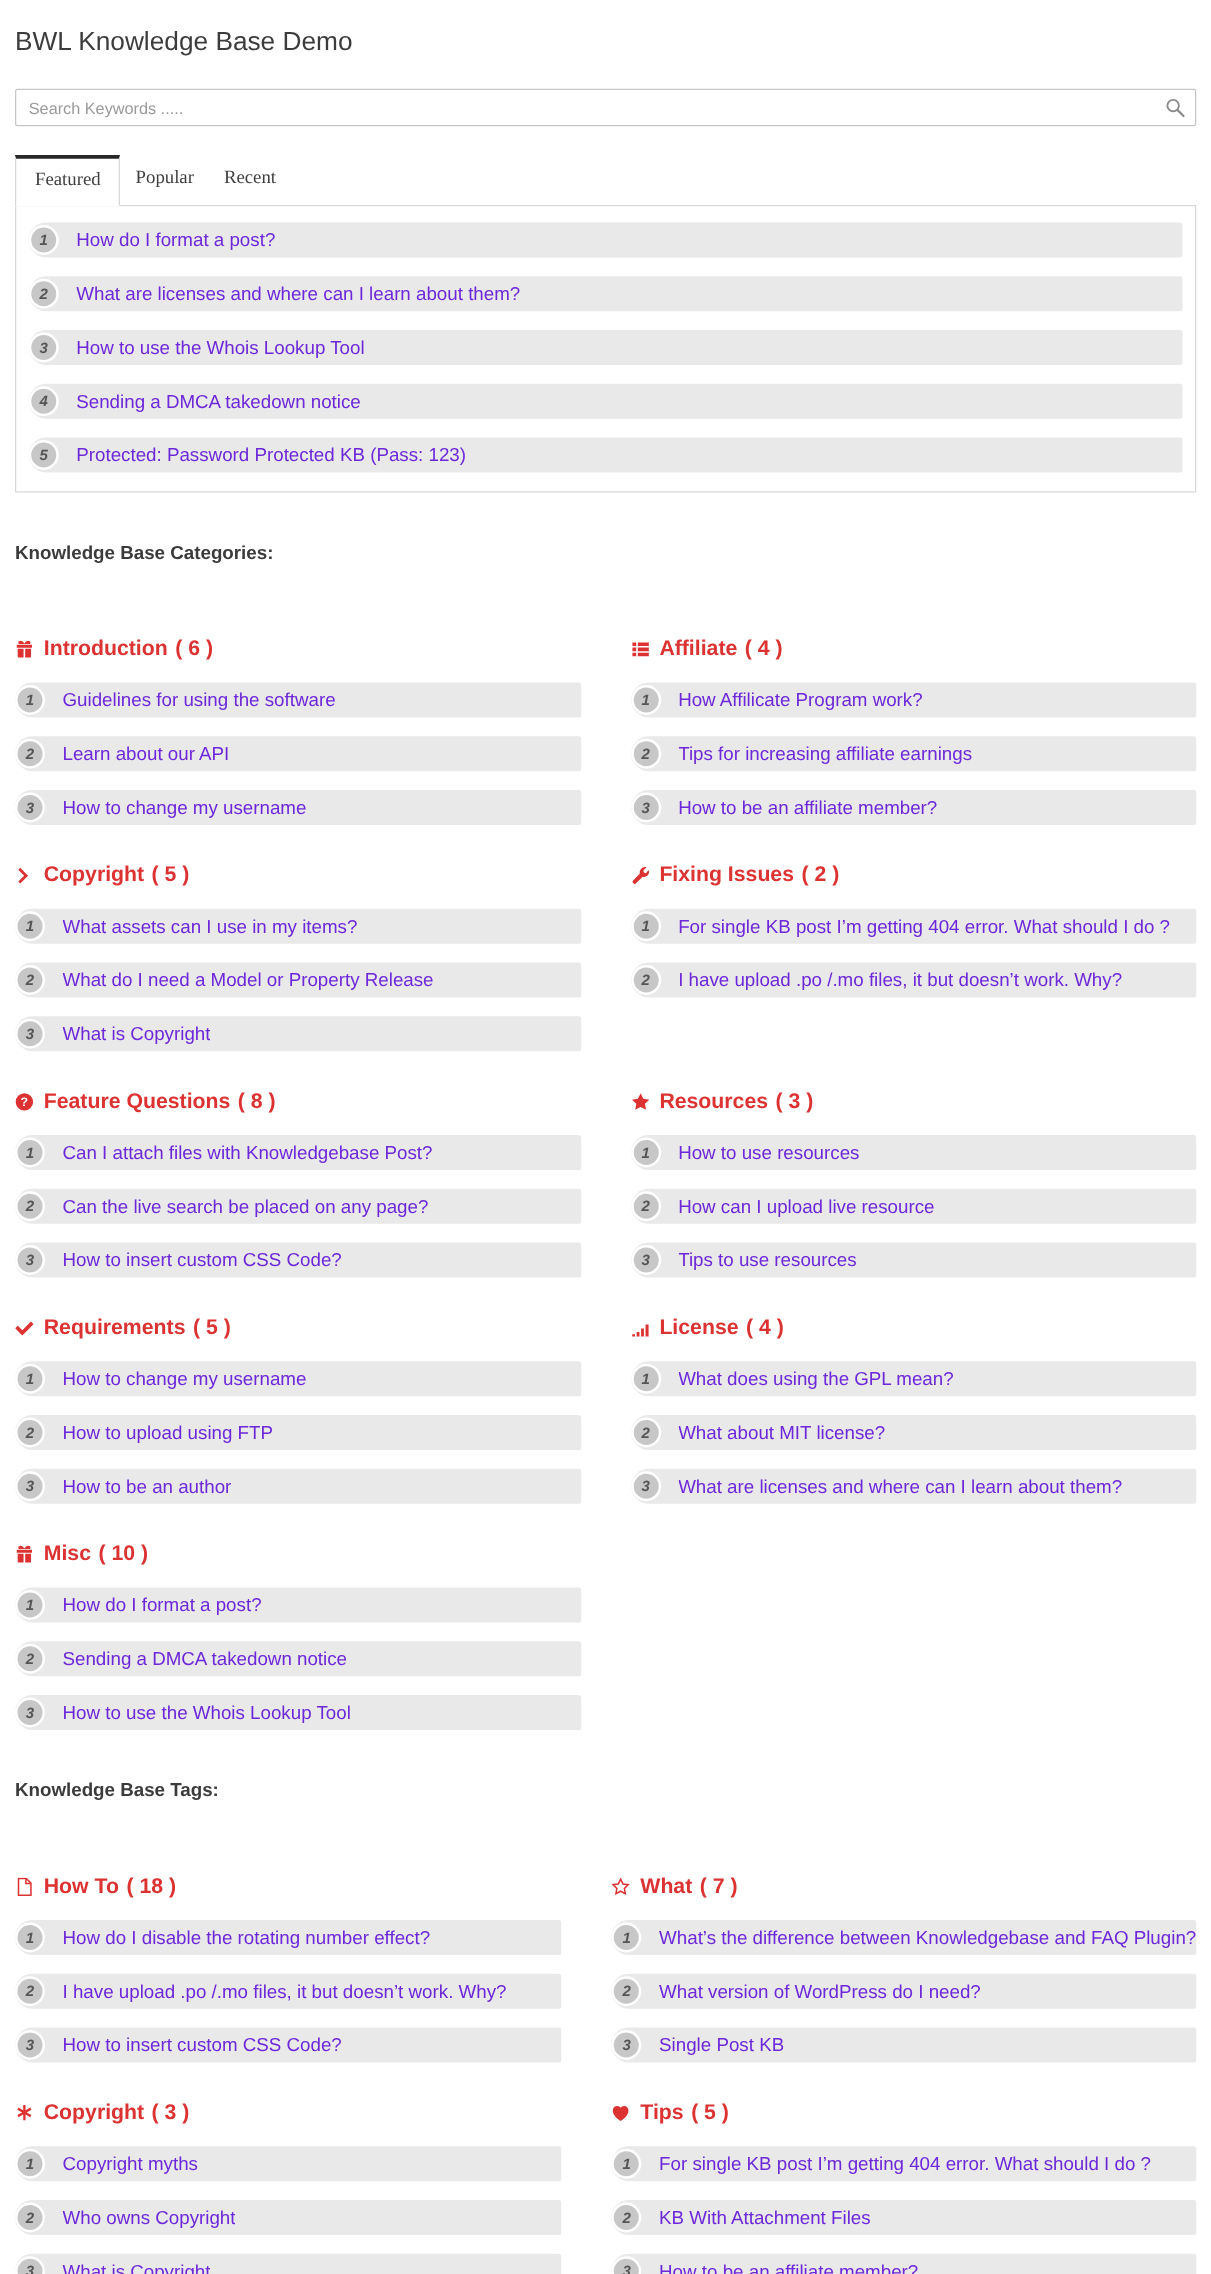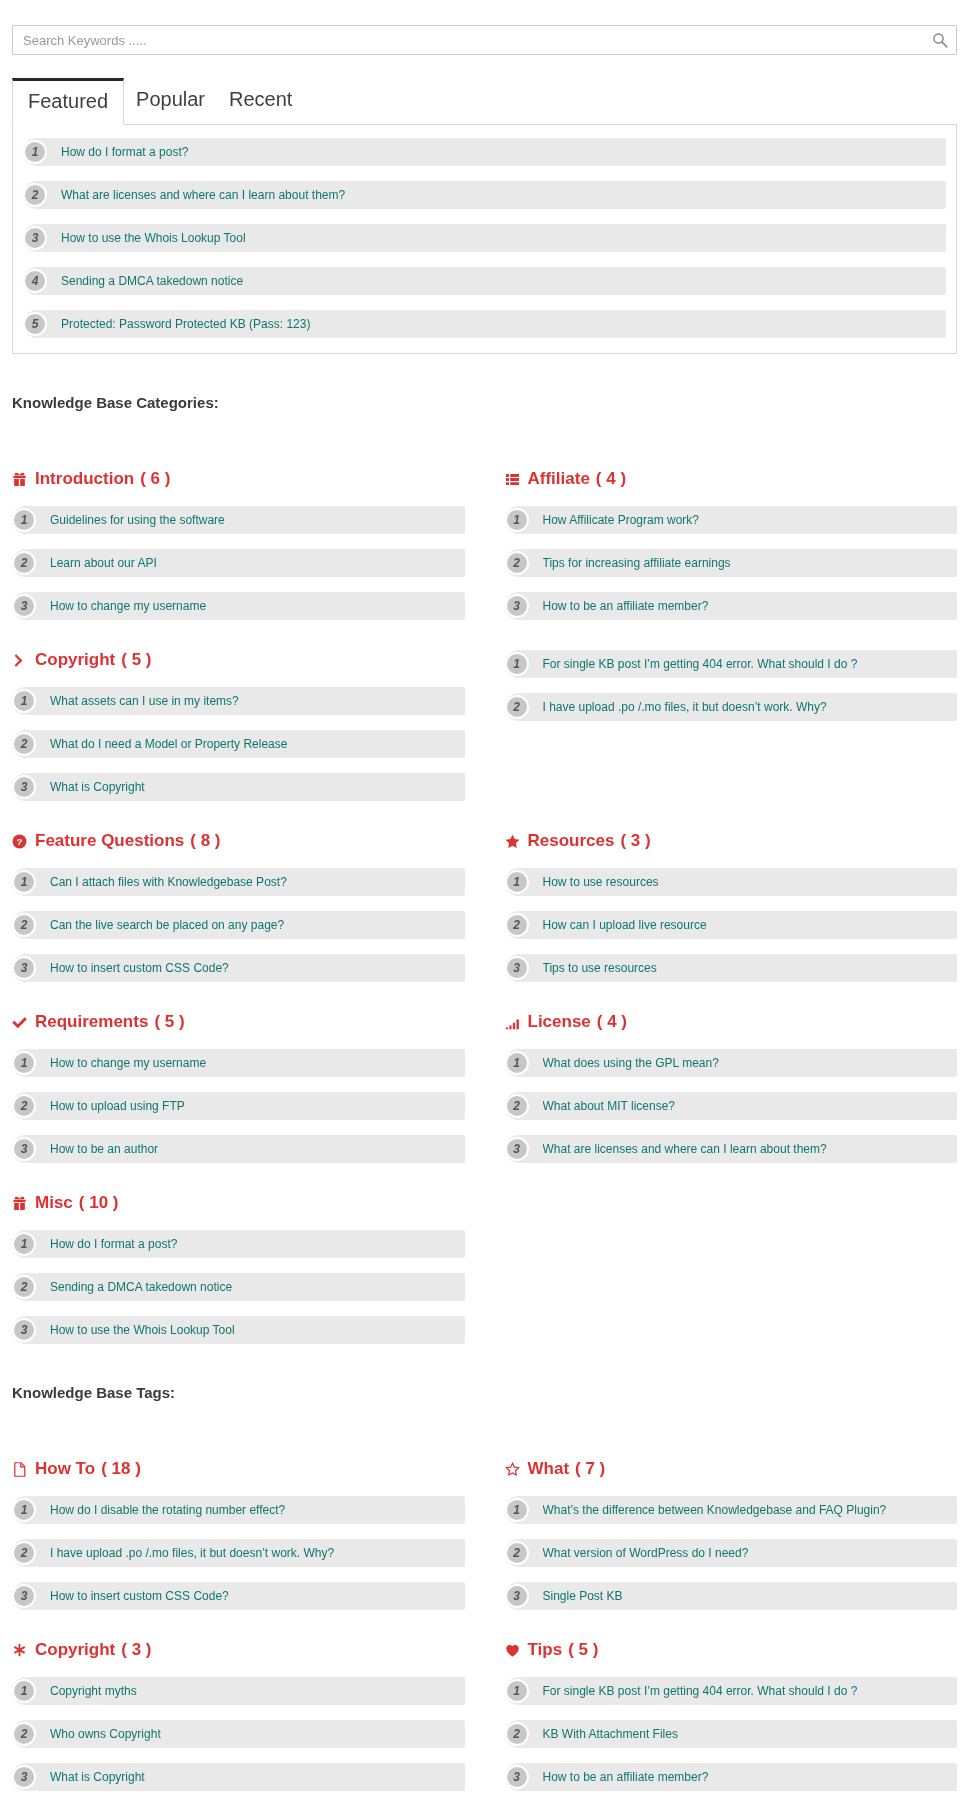--- a/index.html
+++ b/index.html
@@ -37,22 +37,22 @@
     position: absolute; right: 9px; top: 7px;
     width: 16px; height: 16px; color: #8a8a8a;
     display: inline-flex; cursor: pointer;
   }
   .search-icon svg { width: 100%; height: 100%; }
 
   
   .tabs { margin-top: 23px; }
   .tab-row { display: flex; position: relative; z-index: 2; }
   .tab {
-    font-size: 20px; color: #3f3f3f;
-    padding: 10px 12px 11px; cursor: pointer;
+    font-size: 15px; color: #3f3f3f;
+    padding: 10px 12px 11px; cursor: pointer; font-family: Liberation Serif, serif;
   }
   .tab.active {
     background: #fff;
     border: 1px solid #d8d8d8;
     border-top: 3px solid #282828;
     border-bottom: 1px solid #fff;
     margin-bottom: -1px;
     padding: 9px 15px 11px;
   }
   .panel {
@@ -77,21 +77,21 @@
     flex: 0 0 auto;
     width: 24px; height: 24px;
     border-radius: 50%;
     background: #c7c7c7;
     border: 2px solid #fff;
     color: #555;
     font-size: 12px; font-style: italic; font-weight: 700;
     display: flex; align-items: center; justify-content: center;
   }
   .item-link {
-    font-size: 12px; color: #0f766e;
+    font-size: 15px; color: #6d28d9;
     margin-left: 14px; text-decoration: none; cursor: pointer;
     white-space: nowrap; overflow: hidden; text-overflow: ellipsis;
   }
 
   
   .group-heading {
     font-size: 15px; font-weight: 700; color: #3b3b3b;
     margin: 40px 0 0;
   }
 
@@ -113,20 +113,21 @@
   .sec-icon { display: inline-flex; width: 15px; height: 15px; margin-right: 8px; }
   .sec-icon svg { width: 100%; height: 100%; }
   .sec-label { margin-right: 6px; }
   .sec-count { white-space: nowrap; }
 </style>
 </head>
 <body>
 
 <div class="page">
 
+  <h1 class="page-title">BWL Knowledge Base Demo</h1>
 
   <div class="search-wrap">
     <input type="text" class="search-input" placeholder="Search Keywords ....." style="">
     <span class="search-icon">
       <svg viewBox="0 0 16 16">
           <circle cx="6.5" cy="6.5" r="4.6" fill="none" stroke="currentColor" stroke-width="1.5"></circle>
           <path d="M10.1 10.1L14.8 14.8" stroke="currentColor" stroke-width="1.7" fill="none" stroke-linecap="round"></path>
         </svg>
     </span>
   </div>
@@ -239,20 +240,29 @@
             <a class="item-link">What do I need a Model or Property Release</a>
           </li>
           <li>
             <span class="num">3</span>
             <a class="item-link">What is Copyright</a>
           </li>
         </ul>
   </div>
 
   <div class="kb-sec">
+    <h3 class="sec-title">
+      <span class="sec-icon">
+            <svg viewBox="0 0 16 16" fill="currentColor">
+              <path d="M14.8 3.1c.7 1.6.4 3.5-.9 4.8a4.4 4.4 0 0 1-4.2 1.1l-5.6 5.6c-.6.6-1.6.6-2.2 0l-.3-.3c-.6-.6-.6-1.6 0-2.2l5.6-5.6a4.4 4.4 0 0 1 1.1-4.2A4.4 4.4 0 0 1 13.1.9L10.3 3.7l.5 1.7 1.7.5z"></path>
+            </svg>
+          </span>
+      <span class="sec-label">Fixing Issues</span>
+      <span class="sec-count">( 2 )</span>
+    </h3>
     <ul class="kb-list">
           <li>
             <span class="num">1</span>
             <a class="item-link">For single KB post I’m getting 404 error. What should I do ?</a>
           </li>
           <li>
             <span class="num">2</span>
             <a class="item-link">I have upload .po /.mo files, it but doesn’t work. Why?</a>
           </li>
         </ul>

